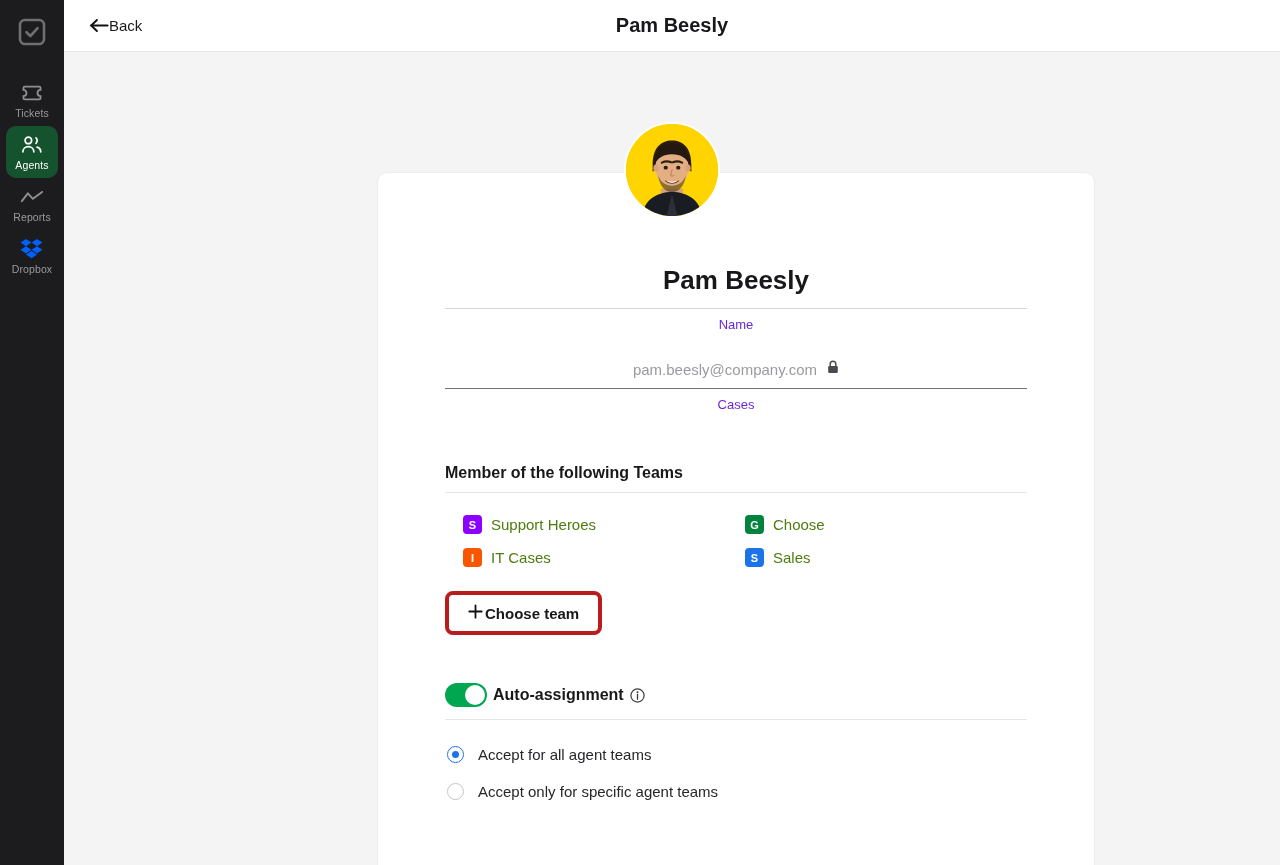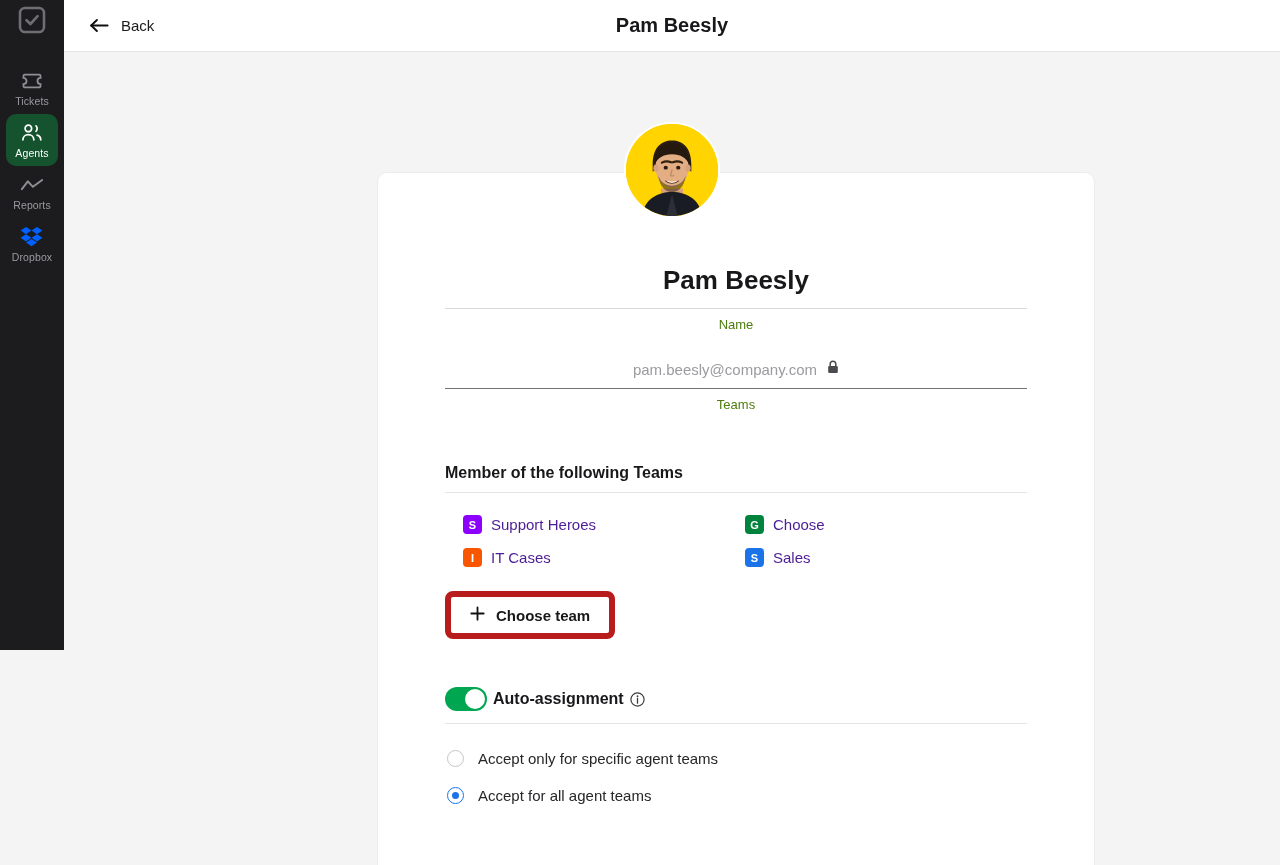--- a/index.html
+++ b/index.html
@@ -6,24 +6,24 @@
   html, body {
     width: 1280px; height: 865px;
     overflow: hidden;
     font-family: "Liberation Sans", sans-serif;
     background: #f4f4f4;
   }
   .app { display: flex; width: 1280px; height: 865px; }
 
   
   .sidebar {
-    width: 64px; min-width: 64px; height: 650px;
+    width: 64px; min-width: 64px; height: 865px;
     background: #1c1c1e;
     display: flex; flex-direction: column; align-items: center;
-    padding-top: 0;
+    padding-top: 12px;
   }
   .brand-logo {
     width: 40px; height: 40px;
     display: flex; align-items: center; justify-content: center;
     margin-bottom: 12px;
   }
   .nav-item {
     width: 52px; height: 52px;
     border-radius: 10px;
     display: flex; flex-direction: column;
@@ -44,21 +44,21 @@
   .main { flex: 1; height: 865px; display: flex; flex-direction: column; }
   .topbar {
     height: 52px; min-height: 52px;
     background: #ffffff;
     border-bottom: 1px solid #e6e6e6;
     display: flex; align-items: center;
     position: relative;
     padding-left: 20px;
   }
   .back-btn {
-    display: flex; align-items: center; gap: 12px;
+    display: flex; align-items: center; gap: 0;
     cursor: pointer; padding: 4px 6px;
     background: none; border: none;
     font-family: inherit;
   }
   .back-arrow { display: flex; align-items: center; }
   .back-label { font-size: 15px; color: #1a1a1a; }
   .topbar-title {
     position: absolute; left: 0; right: 0;
     text-align: center;
     font-size: 20px; font-weight: 700; color: #18181b;
@@ -94,21 +94,21 @@
 
   .name-block { padding-top: 92px; text-align: center; }
   .name-value {
     font-size: 26px; font-weight: 700; color: #18181b;
     text-align: center; padding-bottom: 12px;
     border: none; border-bottom: 1px solid #d8d8d8;
     width: 100%; background: transparent;
     font-family: inherit; outline: none;
   }
   .field-caption {
-    font-size: 13px; color: #4d7c0f;
+    font-size: 13px; color: #6d28d9;
     margin-top: 8px; text-align: center;
   }
 
   .email-block { margin-top: 28px; text-align: center; }
   .email-row {
     display: flex; align-items: center; justify-content: center;
     gap: 10px; padding-bottom: 10px;
     border-bottom: 1px solid #737373;
   }
   .email-value { font-size: 15px; color: #9b9b9f; }
@@ -124,27 +124,27 @@
     display: grid; grid-template-columns: 1fr 1fr;
     row-gap: 14px; margin-top: 22px; padding-left: 18px;
   }
   .team-item { display: flex; align-items: center; gap: 9px; cursor: pointer; }
   .team-badge {
     width: 19px; height: 19px; border-radius: 4px;
     color: #fff; font-size: 11px; font-weight: 600;
     display: flex; align-items: center; justify-content: center;
     flex: 0 0 auto;
   }
-  .team-name { font-size: 15px; color: #4c1d95; }
+  .team-name { font-size: 15px; color: #4d7c0f; }
 
   .choose-team-btn {
     margin-top: 24px; margin-left: 0px;
-    display: inline-flex; align-items: center; gap: 11px;
+    display: inline-flex; align-items: center; gap: 2px;
     padding: 9px 19px;
-    background: #fff; border: 6px solid #b91c1c;
+    background: #fff; border: 4px solid #b91c1c;
     border-radius: 8px; cursor: pointer;
     font-family: inherit;
     font-size: 15px; font-weight: 700; color: #18181b;
   }
 
   .auto-block { margin-top: 48px; }
   .auto-header {
     display: flex; align-items: center; gap: 6px;
     padding-bottom: 12px;
     border-bottom: 1px solid #e4e4e4;
@@ -304,21 +304,21 @@
         <div class="email-block">
           <div class="email-row">
             <span class="email-value">pam.beesly@company.com</span>
             <span>
               <svg width="12" height="14" viewBox="0 0 12 14" aria-hidden="true">
                 <path d="M3.2 6 V4.1 a2.8 2.8 0 0 1 5.6 0 V6" fill="none" stroke="#4a4a4f" stroke-width="1.5"></path>
                 <rect x="1.2" y="6" width="9.6" height="7.1" rx="1.3" fill="#4a4a4f"></rect>
               </svg>
             </span>
           </div>
-          <div class="field-caption">Teams</div>
+          <div class="field-caption">Cases</div>
         </div>
 
         <div class="section">
           <div class="section-title">Member of the following Teams</div>
 
           <div class="teams-grid">
             <div class="team-item">
               <span class="team-badge" style="background:#8B00FF">S</span>
               <span class="team-name">Support Heroes</span>
             </div>
@@ -357,26 +357,26 @@
                 <circle cx="7.5" cy="7.5" r="6.6" fill="none" stroke="#3c3c41" stroke-width="1.2"></circle>
                 <circle cx="7.5" cy="4.3" r="0.95" fill="#3c3c41"></circle>
                 <path d="M7.5 6.5 V11.2" stroke="#3c3c41" stroke-width="1.3" stroke-linecap="round"></path>
               </svg>
             </span>
           </div>
 
 
           <div class="radio-list">
             <div class="radio-row">
+              <span class="radio checked"></span>
+              <span class="radio-label">Accept for all agent teams</span>
+            </div>
+            <div class="radio-row">
               <span class="radio"></span>
               <span class="radio-label">Accept only for specific agent teams</span>
             </div>
-            <div class="radio-row">
-              <span class="radio checked"></span>
-              <span class="radio-label">Accept for all agent teams</span>
-            </div>
           </div>
         </div>
 
       </div>
     </div>
   </div>
 </div>
 
 </body></html>

